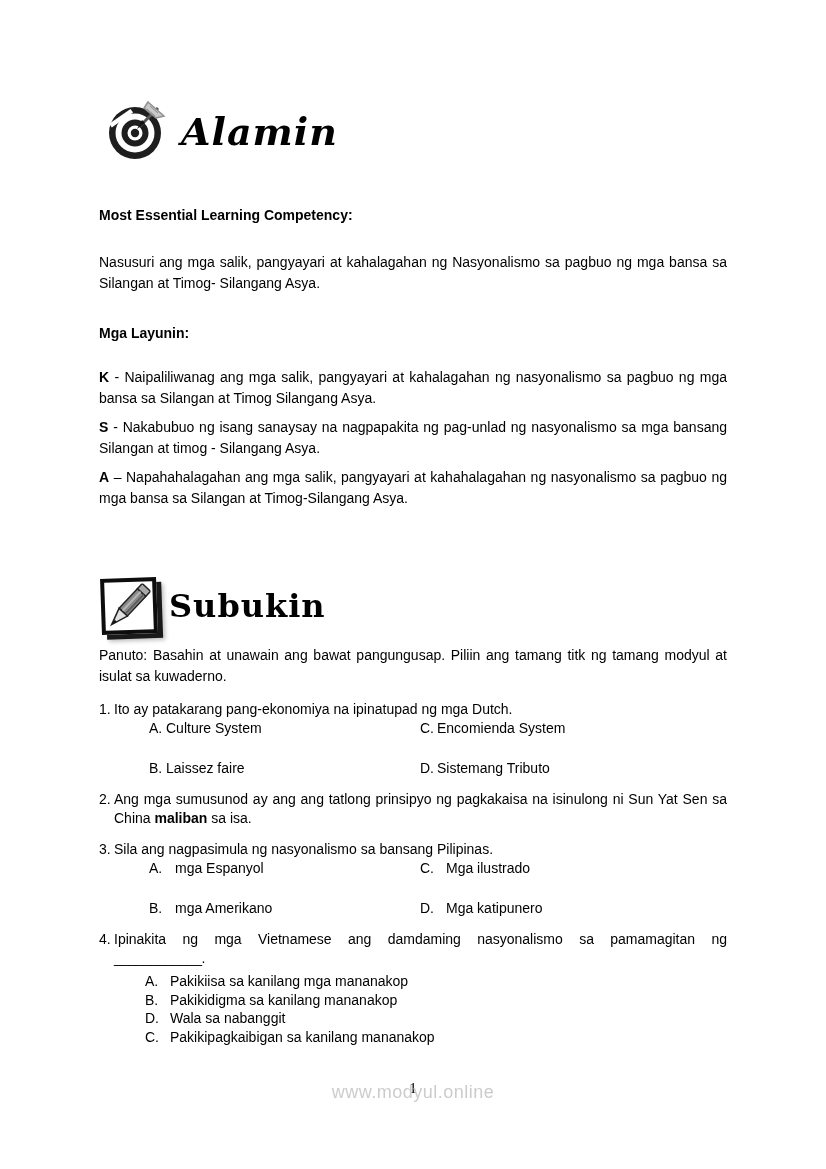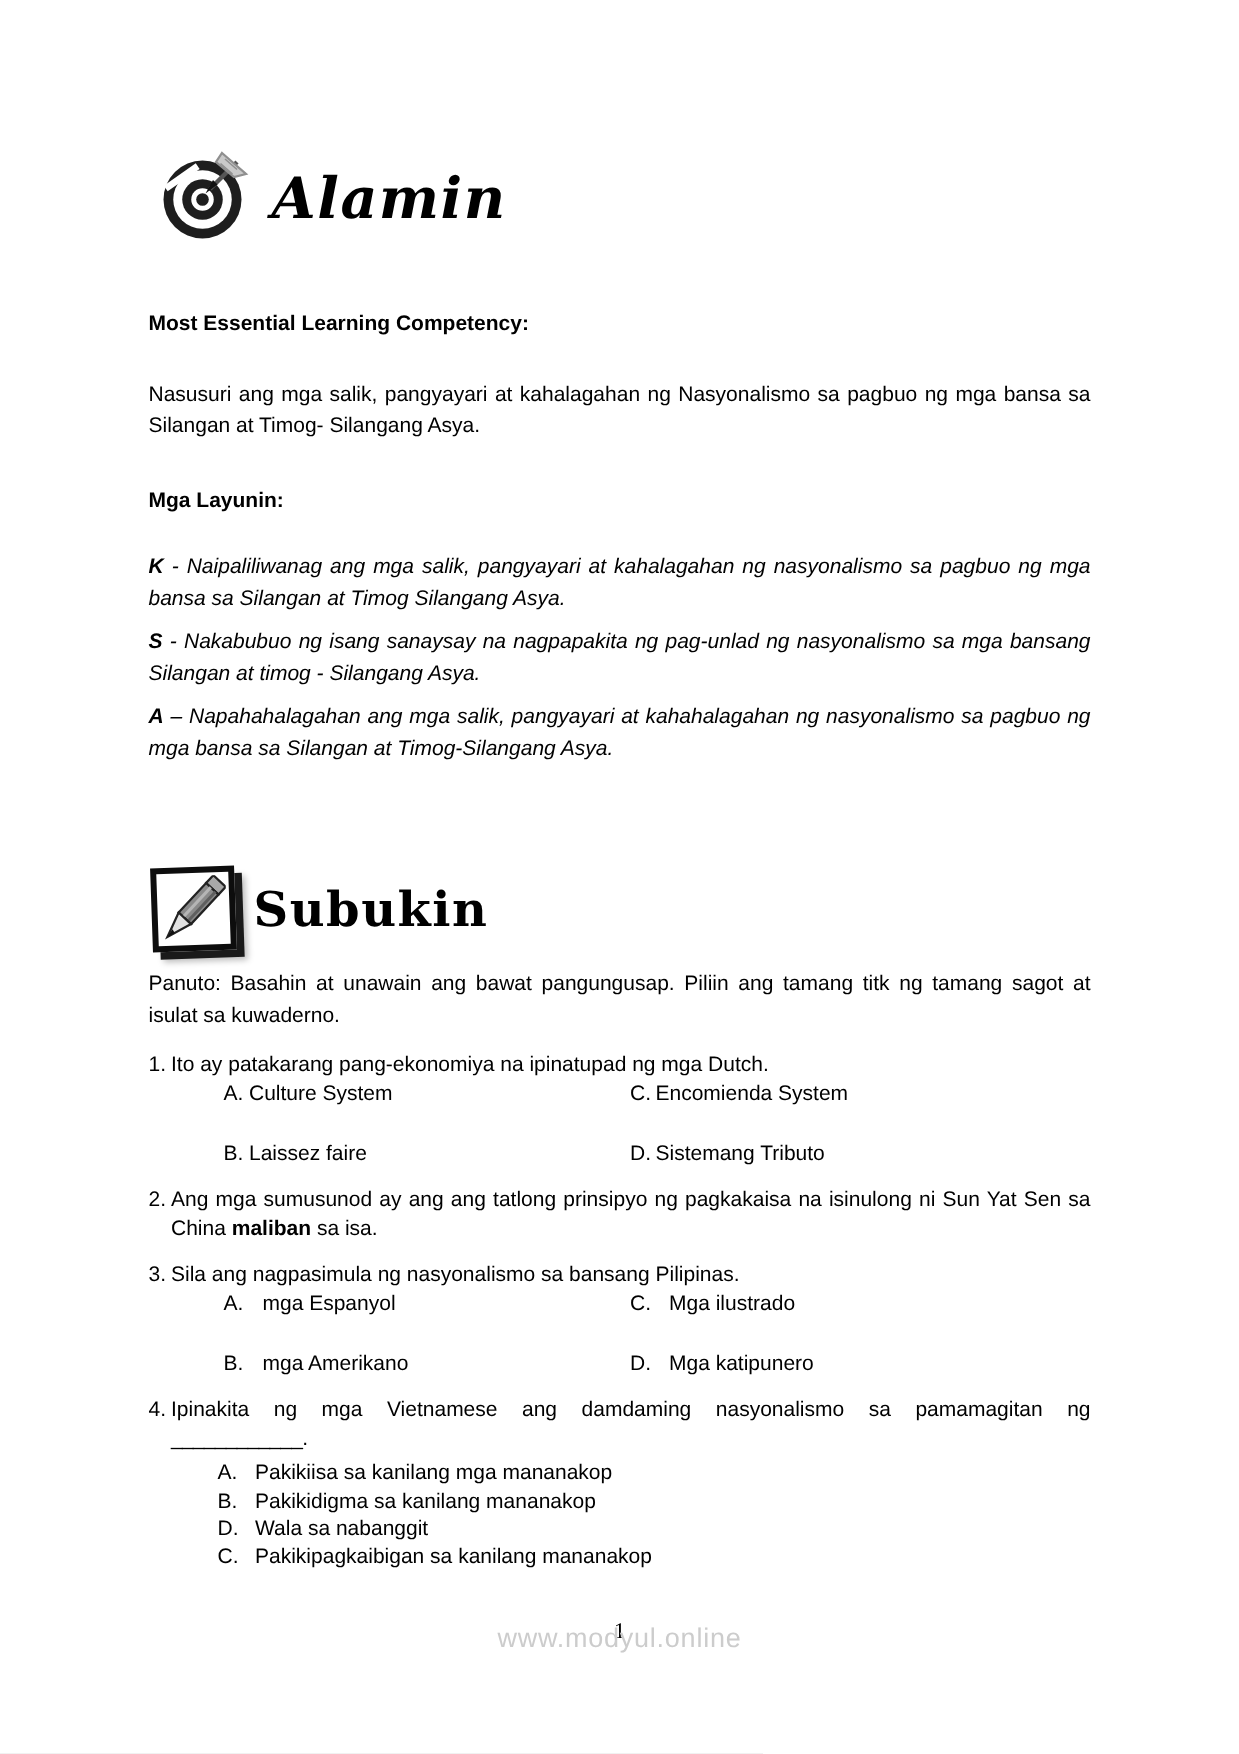--- a/index.html
+++ b/index.html
@@ -41,21 +41,21 @@
     transform: rotate(-2deg);
     display: flex; align-items: center; justify-content: center;
     flex: 0 0 auto;
     margin-left: 2px;
   }
 
   .bold-heading { font-weight: bold; }
   .melc-heading { margin-top: 45px; }
   .melc-body { margin-top: 29px; line-height: 21px; text-align: justify; }
   .layunin-heading { margin-top: 31px; }
-  .objective { line-height: 21px; text-align: justify; font-style: italic; }
+  .objective { line-height: 21px; text-align: justify; }
   .obj-first { margin-top: 26px; }
   .objective + .objective { margin-top: 8px; }
   .obj-letter { font-weight: bold; }
 
   .panuto { margin-top: 6px; line-height: 21px; text-align: justify; }
 
   
   .question { margin-top: 12px; line-height: 19px; }
   .question.first { margin-top: 13px; }
   .q-line { display: flex; }
@@ -139,21 +139,21 @@
           <polygon points="12,24 31,5 39,13 20,32" fill="#8a8a8a" stroke="#222222" stroke-width="1.5"></polygon>
           <line x1="15" y1="27" x2="34" y2="8" stroke="#b5b5b5" stroke-width="2"></line>
           <line x1="18" y1="30" x2="37" y2="11" stroke="#5f5f5f" stroke-width="2"></line>
           <polygon points="12,24 20,32 4,40" fill="#e2e2e2" stroke="#222222" stroke-width="1.5"></polygon>
           <polygon points="4,40 9,37.5 7.5,35" fill="#111111"></polygon>
         </svg>
       </span>
       <h1 class="fancy-title subukin-title">Subukin</h1>
     </div>
 
-    <p class="panuto">Panuto: Basahin at unawain ang bawat pangungusap. Piliin ang tamang titk ng tamang sagot at isulat sa kuwaderno.</p>
+    <p class="panuto">Panuto: Basahin at unawain ang bawat pangungusap. Piliin ang tamang titk ng tamang modyul at isulat sa kuwaderno.</p>
 
     <div class="question first">
       <div class="q-line">
         <span class="q-num">1.</span>
         <span class="q-text">Ito ay patakarang pang-ekonomiya na ipinatupad ng mga Dutch.</span>
       </div>
       <div class="options-grid">
         <div><span class="opt-label">A.</span><span>Culture System</span></div>
         <div><span class="opt-label">B.</span><span>Laissez faire</span></div>
         <div><span class="opt-label">C.</span><span>Encomienda System</span></div>

